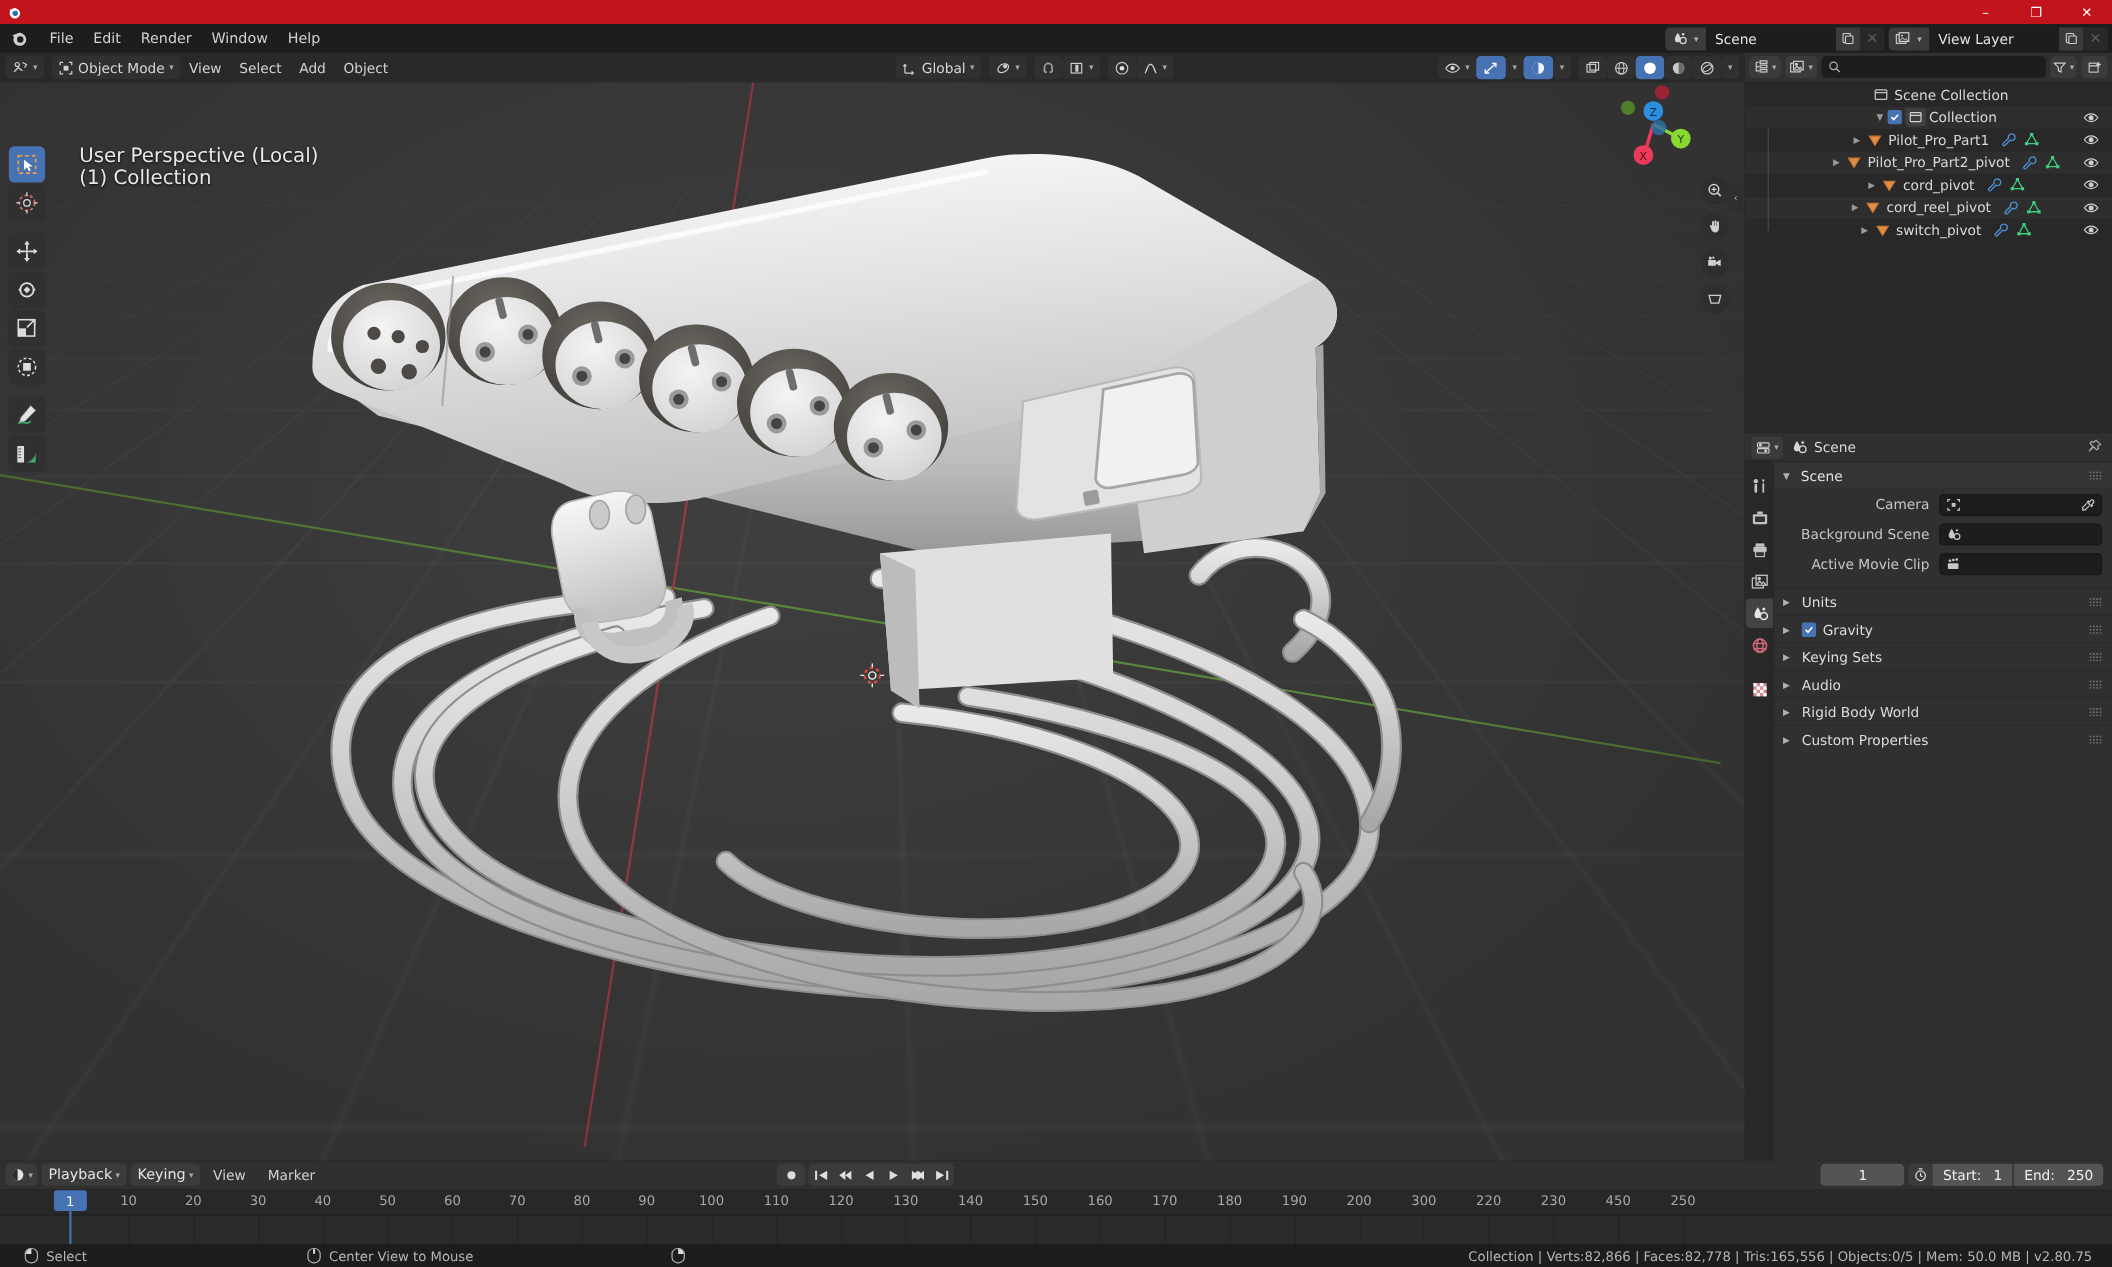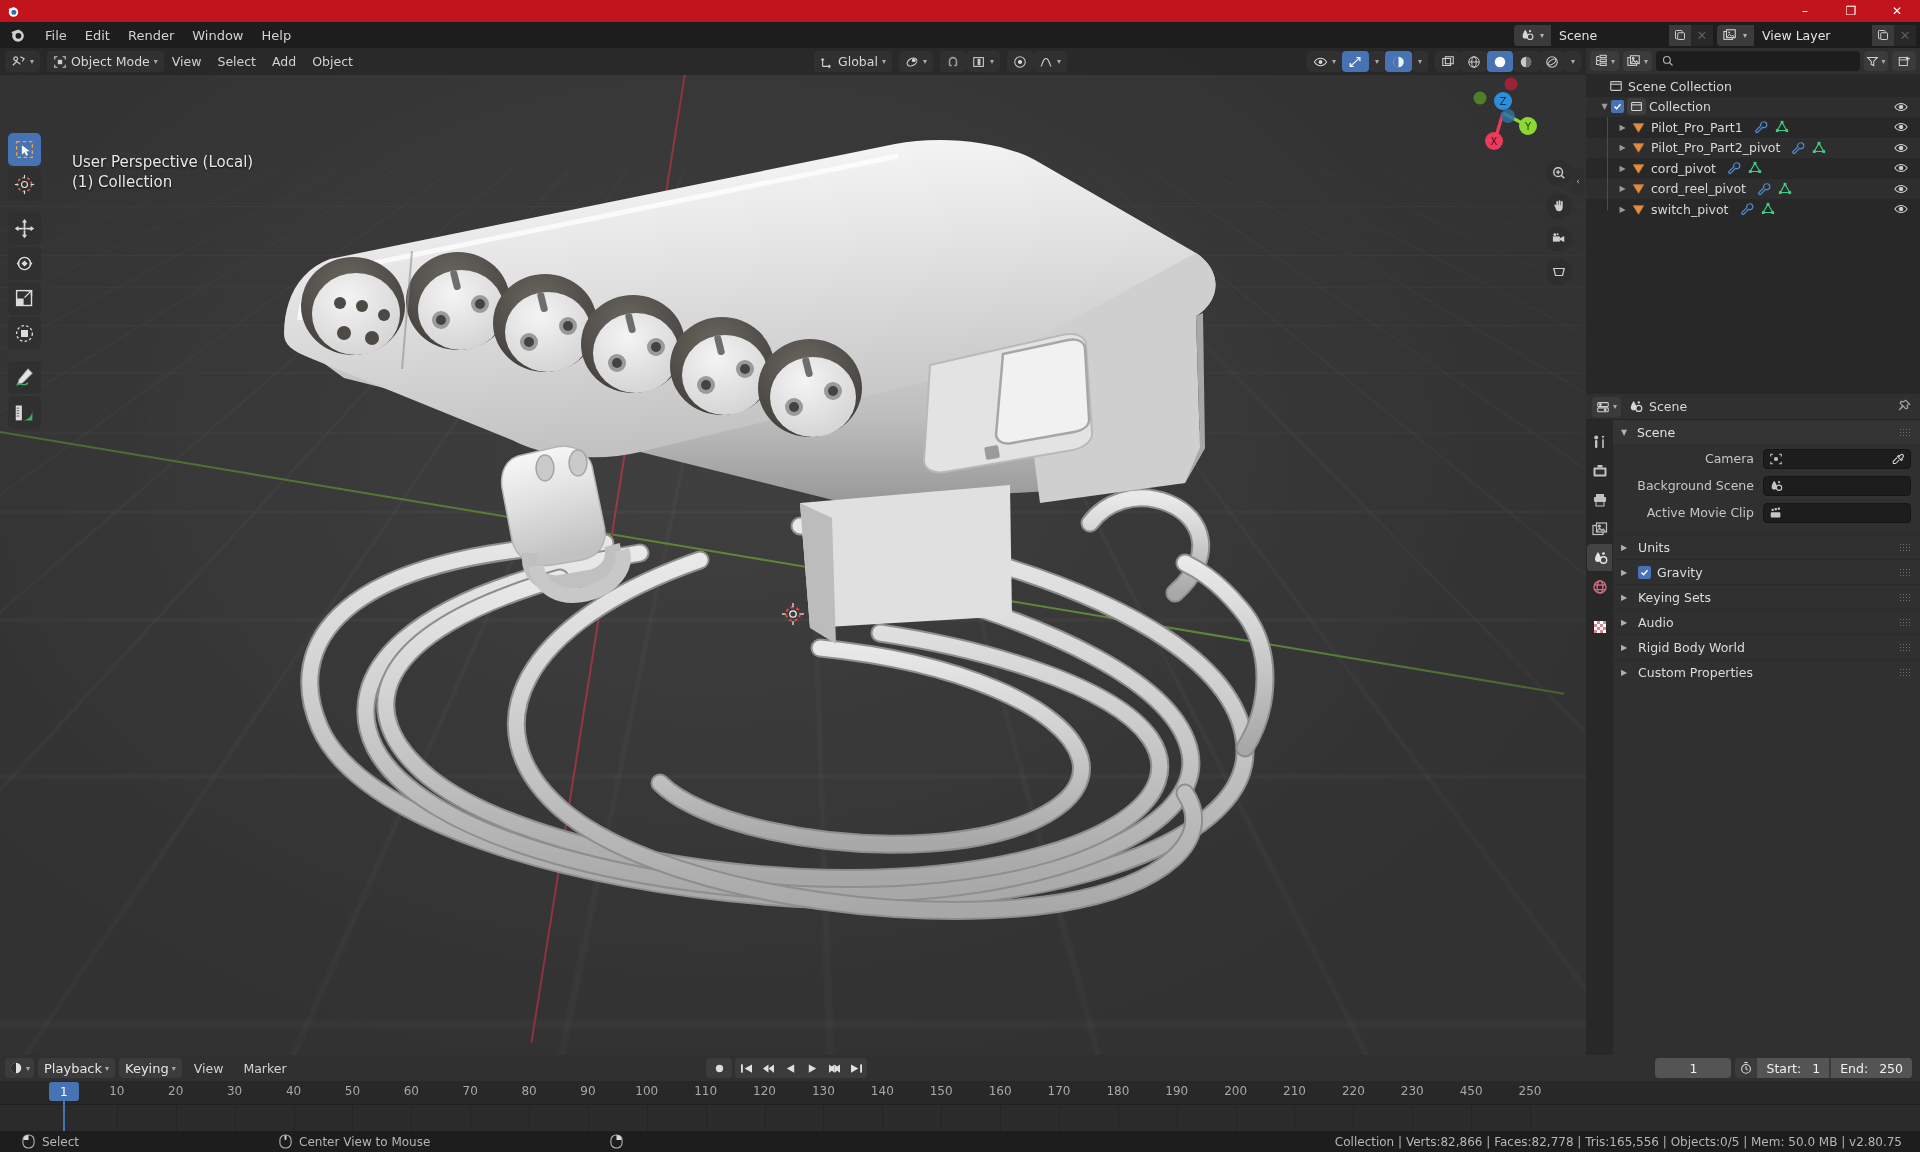--- a/index.html
+++ b/index.html
@@ -79,22 +79,22 @@
     background: rgba(40,40,40,0.93); display: flex; align-items: center; padding: 0 5px; z-index: 30;
   }
   .hbtn { display: flex; align-items: center; background: #303030; border-radius: 4px;
           height: 21px; padding: 0 6px; color: #d6d6d6; font-size: 12.5px; gap: 4px; }
   .hsep { width: 7px; }
   .hmenu { padding: 3px 8px; font-size: 12.5px; color: #d2d2d2; border-radius: 3px; }
   .chev { font-size: 8px; color: #a8a8a8; }
   .toggle-on { background: #4772b3 !important; }
 
   .vp-overlay-text {
-    position: absolute; left: 72px; top: 84px; font-size: 15px; color: #e8e8e8;
-    line-height: 20px; text-shadow: 0 1px 2px rgba(0,0,0,.85); z-index: 20; pointer-events:none;margin-top:20px;
+    position: absolute; left: 72px; top: 84px; font-size: 18px; color: #e8e8e8;
+    line-height: 20px; text-shadow: 0 1px 2px rgba(0,0,0,.85); z-index: 20; pointer-events:none;
   }
 
   .toolbar {
     position: absolute; left: 8px; top: 85px; width: 33px; z-index: 25;
     display: flex; flex-direction: column; gap: 2px;
   }
   .tool {
     width: 33px; height: 33px; background: #303030; border-radius: 5px;
     display: flex; align-items: center; justify-content: center;
   }
@@ -116,21 +116,21 @@
   .model { position: absolute; left: 0; top: 0; width: 1586px; height: 1007px; z-index: 10; pointer-events: none; }
 
   
   .outliner { position: absolute; left: 1586px; top: 48px; width: 334px; height: 346px; background: #282828; }
   .ol-header { height: 26px; background: #303030; display: flex; align-items: center; padding: 0 4px; gap: 4px; }
   .ol-dd { display:flex; align-items:center; background:#3b3b3b; border-radius:4px; height:20px; padding:0 4px; gap:3px;}
   .ol-search { flex: 1; height: 20px; background: #1d1d1d; border-radius: 4px; display: flex; align-items: center;
                padding: 0 6px; gap: 5px; }
   .ol-ibtn { width: 24px; height: 20px; background:#3b3b3b; border-radius: 4px; display:flex; align-items:center; justify-content:center; gap:2px;}
   .ol-body { padding-top: 2px; }
-  .ol-row { display: flex; align-items: center; height: 20.5px; padding-left: 6px; font-size: 12.5px; color: #d8d8d8; position: relative; }
+  .ol-row { display: flex; align-items: center; height: 20.5px; padding-left: 6px; font-size: 12.5px; color: #d8d8d8; position: relative; justify-content: center; }
   .ol-row.alt { background: #2e2e2e; }
   .ol-row .disc { width: 13px; color: #9a9a9a; font-size: 8px; display:flex; align-items:center; justify-content:center; flex:none;}
   .ol-row .rowicon { width: 19px; display: flex; align-items: center; justify-content: center; flex: none; }
   .ol-row .rowlabel { white-space: nowrap; padding-left: 3px; }
   .ol-row .rowextra { display: flex; align-items: center; gap: 7px; margin-left: 11px; }
   .ol-row .eye { position: absolute; right: 12px; top: 3px; }
   .ol-check { width: 13px; height: 13px; border-radius: 2px; background: #4772b3; display:flex;
               align-items:center; justify-content:center; margin-right: 3px; flex:none; }
   .tree-line { position: absolute; left: 21px; top: 0; width: 1px; height: 100%; background: #4d4d4d; }
 
@@ -1190,21 +1190,21 @@
           <div class="tl-tick" style="left: 705.68px;">110</div>
           <div class="tl-tick" style="left: 764.56px;">120</div>
           <div class="tl-tick" style="left: 823.44px;">130</div>
           <div class="tl-tick" style="left: 882.32px;">140</div>
           <div class="tl-tick" style="left: 941.2px;">150</div>
           <div class="tl-tick" style="left: 1000.08px;">160</div>
           <div class="tl-tick" style="left: 1058.96px;">170</div>
           <div class="tl-tick" style="left: 1117.84px;">180</div>
           <div class="tl-tick" style="left: 1176.72px;">190</div>
           <div class="tl-tick" style="left: 1235.6px;">200</div>
-          <div class="tl-tick" style="left: 1294.48px;">210</div>
+          <div class="tl-tick" style="left: 1294.48px;">300</div>
           <div class="tl-tick" style="left: 1353.36px;">220</div>
           <div class="tl-tick" style="left: 1412.24px;">230</div>
           <div class="tl-tick" style="left: 1471.12px;">450</div>
           <div class="tl-tick" style="left: 1530px;">250</div>
         </div>
       <div class="tl-playhead-badge" id="playhead-badge" style="left: 63.888px;">1</div>
       <div class="tl-playhead-line" id="playhead-line" style="left: 63.888px;"></div>
     </div>
     <div class="tl-body">
       <div id="tl-grid">

